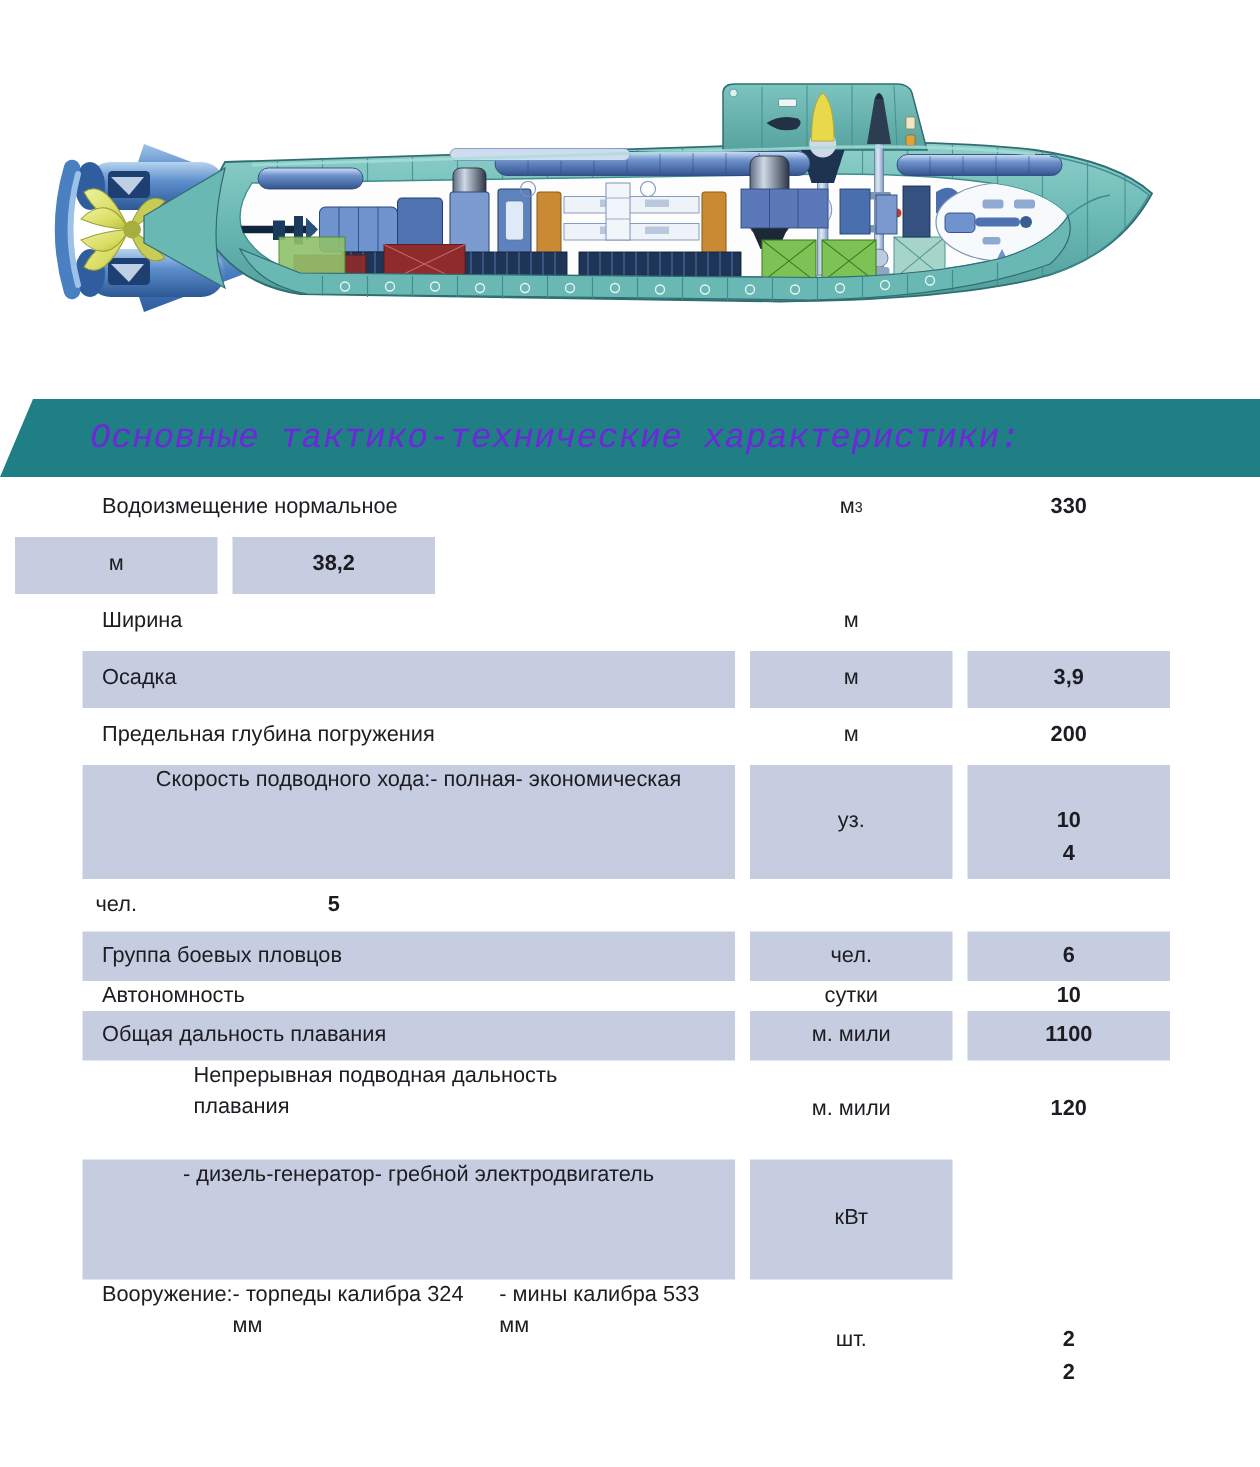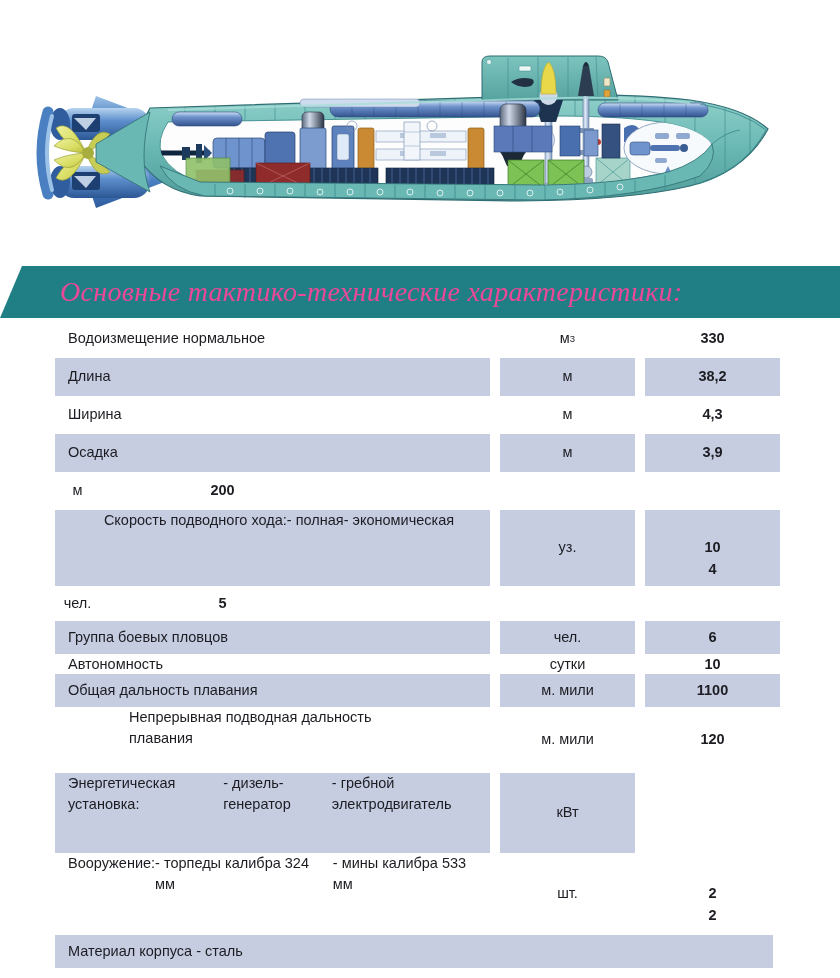--- a/index.html
+++ b/index.html
@@ -18,24 +18,24 @@
   
   .banner-wrap { position: relative; width: 840px; height: 52px; margin-top: 8px; }
   .banner {
     position: absolute; left: 0; top: 0; width: 840px; height: 52px;
     background: #207f84;
     clip-path: polygon(22px 0, 840px 0, 840px 52px, 0 52px);
   }
   .banner-title {
     position: absolute; left: 60px; top: 0; height: 52px;
     display: flex; align-items: center;
-    color: #ec4899;
-    font-family: Liberation Serif, serif;
+    color: #6d28d9;
+    font-family: Liberation Mono, monospace;
     font-style: italic;
-    font-size: 28px;
+    font-size: 23px;
     font-weight: 400;
     letter-spacing: 0.3px;
     white-space: nowrap;
   }
 
   
   .table { position: relative; width: 840px; padding-top: 2px; }
   .row {
     position: relative;
     display: flex;
@@ -457,44 +457,43 @@
       <div class="cell c-gap1"></div>
       <div class="cell c-unit">
           <span>м</span>
           <sup>3</sup>
         </div>
       <div class="cell c-gap2"></div>
       <div class="cell c-val">330</div>
     </div>
 
     <div class="row shaded" style="height:38px">
-      <div class="cell c-name">Длина</div>
       <div class="cell c-gap1"></div>
       <div class="cell c-unit">м</div>
       <div class="cell c-gap2"></div>
       <div class="cell c-val">38,2</div>
     </div>
 
     <div class="row plain" style="height:38px">
       <div class="cell c-name">Ширина</div>
       <div class="cell c-gap1"></div>
       <div class="cell c-unit">м</div>
       <div class="cell c-gap2"></div>
-      <div class="cell c-val">4,3</div>
     </div>
 
     <div class="row shaded" style="height:38px">
       <div class="cell c-name">Осадка</div>
       <div class="cell c-gap1"></div>
       <div class="cell c-unit">м</div>
       <div class="cell c-gap2"></div>
       <div class="cell c-val">3,9</div>
     </div>
 
     <div class="row plain" style="height:38px">
+      <div class="cell c-name">Предельная глубина погружения</div>
       <div class="cell c-gap1"></div>
       <div class="cell c-unit">м</div>
       <div class="cell c-gap2"></div>
       <div class="cell c-val">200</div>
     </div>
 
     <div class="row shaded multi" style="height:76px">
       <div class="cell c-name">
         <span class="sub">Скорость подводного хода:</span>
         <span class="sub">- полная</span>
@@ -546,21 +545,20 @@
         <span class="sub" style="max-width:300px">Непрерывная подводная дальность плавания</span>
       </div>
       <div class="cell c-gap1"></div>
       <div class="cell c-unit">м. мили</div>
       <div class="cell c-gap2"></div>
       <div class="cell c-val">120</div>
     </div>
 
     <div class="row shaded multi" style="height:80px">
       <div class="cell c-name">
-        <span class="sub">Энергетическая установка:</span>
         <span class="sub">- дизель-генератор</span>
         <span class="sub">- гребной электродвигатель</span>
       </div>
       <div class="cell c-gap1"></div>
       <div class="cell c-unit">кВт</div>
       <div class="cell c-gap2"></div>
     </div>
 
     <div class="row plain multi" style="height:82px">
       <div class="cell c-name">
@@ -571,19 +569,15 @@
       <div class="cell c-gap1"></div>
       <div class="cell c-unit">шт.</div>
       <div class="cell c-gap2"></div>
       <div class="cell c-val">
         <span class="valline" style="visibility:hidden">x</span>
         <span class="valline">2</span>
         <span class="valline">2</span>
       </div>
     </div>
 
-    <div class="row shaded fullrow" style="height:33px">
-      <div class="cell c-name">Материал корпуса - сталь</div>
-
-    </div>
 
   </div>
 </div>
 
 </body></html>

